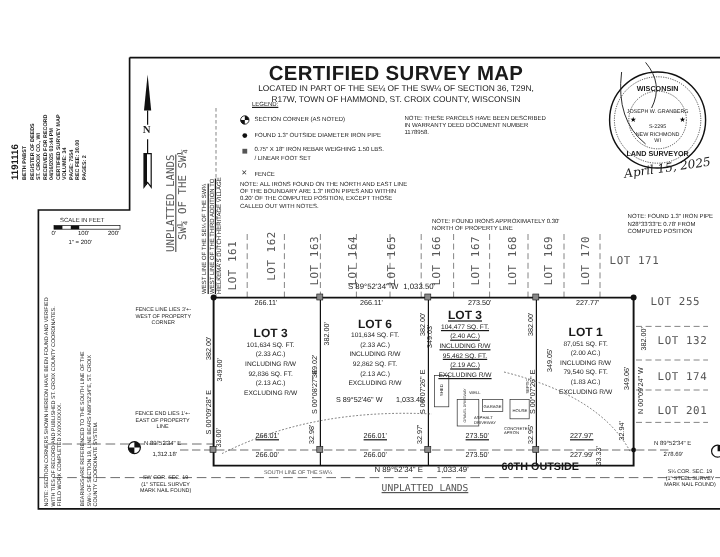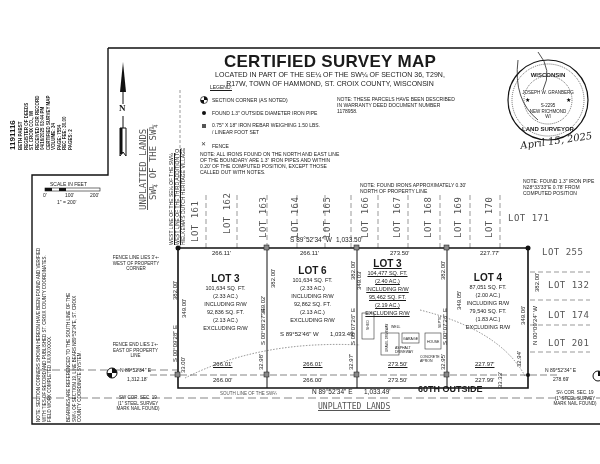--- a/index.html
+++ b/index.html
@@ -229,21 +229,21 @@
 <div class="abs" style="left:350px;top:258px;width:75px;text-decoration:underline;">
   <div class="lot-title">LOT 3</div>
   <div class="lot-body">104,477 SQ. FT.</div>
   <div class="lot-body">(2.40 AC.)</div>
   <div class="lot-body">INCLUDING R/W</div>
   <div class="lot-body">95,462 SQ. FT.</div>
   <div class="lot-body">(2.19 AC.)</div>
   <div class="lot-body">EXCLUDING R/W</div>
 </div>
 <div class="abs" style="left:452px;top:272px;width:72px;">
-  <div class="lot-title">LOT 4</div>
+  <div class="lot-title">LOT 1</div>
   <div class="lot-body">87,051 SQ. FT.</div>
   <div class="lot-body">(2.00 AC.)</div>
   <div class="lot-body">INCLUDING R/W</div>
   <div class="lot-body">79,540 SQ. FT.</div>
   <div class="lot-body">(1.83 AC.)</div>
   <div class="lot-body">EXCLUDING R/W</div>
 </div>
 
 <div class="abs rot dim" style="left:172px;top:362px;">S 00°09'28" E</div>
 <div class="abs rot dim" style="left:172px;top:300px;">382.00'</div>

